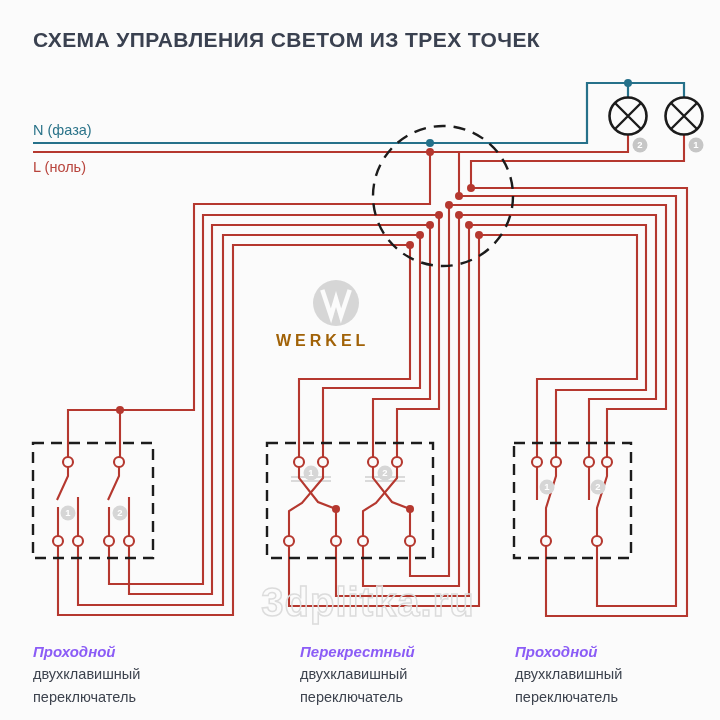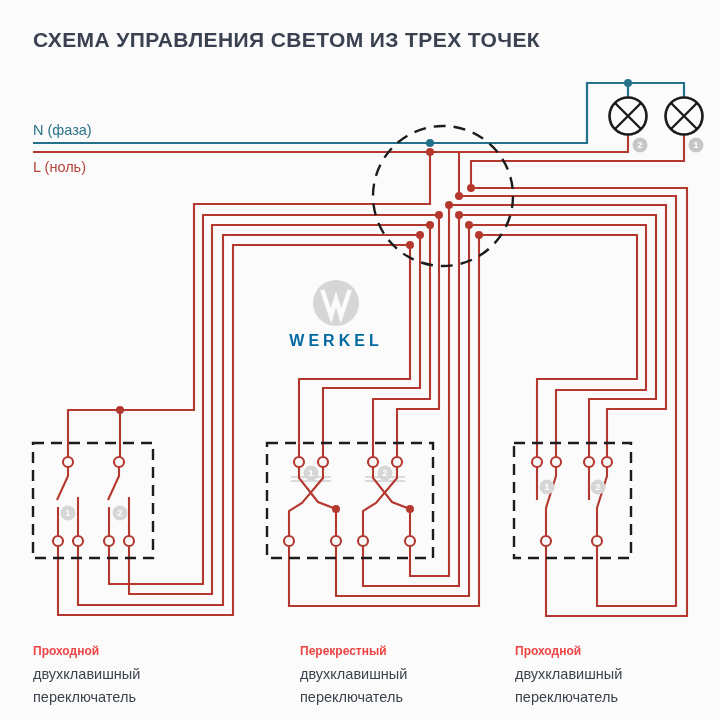--- a/index.html
+++ b/index.html
@@ -3,23 +3,23 @@
 <meta charset="utf-8">
 <style>
   html,body{margin:0;padding:0;}
   body{font-family:"Liberation Sans","DejaVu Sans",sans-serif;background:#fff;}
   .stage{position:relative;width:720px;height:720px;background:#fbfbfb;overflow:hidden;}
   .title{position:absolute;left:33px;top:28px;font-size:21px;color:#3a4150;letter-spacing:.4px;font-weight:600;white-space:nowrap;}
   .n-label{position:absolute;left:33px;top:122px;font-size:14.5px;color:#2a7389;}
   .l-label{position:absolute;left:33px;top:159px;font-size:14.5px;color:#b8443c;}
   svg.wiring{position:absolute;left:0;top:0;}
   .sw-label{position:absolute;width:220px;font-size:14.5px;color:#3d434e;line-height:23px;}
-  .sw-label .b{font-weight:bold;color:#ef4444;font-size:12px;}
-  .logo-text{position:absolute;left:276px;top:332px;width:120px;text-align:center;
-    font-size:16px;font-weight:bold;color:#0369a1;letter-spacing:4px;}
+  .sw-label .b{font-weight:bold;color:#8b5cf6;font-size:15px;font-style:italic;}
+  .logo-text{position:absolute;left:276px;top:332px;width:120px;text-align:left;
+    font-size:16px;font-weight:bold;color:#a16207;letter-spacing:4px;}
   .watermark{position:absolute;left:248px;top:580px;width:240px;text-align:center;
     font-size:40px;font-weight:bold;letter-spacing:1px;color:transparent;
     -webkit-text-stroke:1.5px #dcdcdc;}
 </style>
 </head>
 <body>
 
 <div class="stage">
 
   <div class="title">СХЕМА УПРАВЛЕНИЯ СВЕТОМ ИЗ ТРЕХ ТОЧЕК</div>
@@ -178,20 +178,21 @@
       <circle cx="598" cy="487" r="7.5" fill="#d6d6d6"></circle>
       <text x="598" y="487" dy=".35em" text-anchor="middle" font-size="9.5" font-weight="bold" fill="#fff">2</text>
     </g>
   </svg>
 
   <div class="n-label">N (фаза)</div>
   <div class="l-label">L (ноль)</div>
 
   <div class="logo-text">WERKEL</div>
 
+  <div class="watermark">3dplitka.ru</div>
 
   <div class="sw-label" style="left:33px;top:640px;">
     <div class="b">Проходной</div>
     <div>двухклавишный</div>
     <div>переключатель</div>
   </div>
   <div class="sw-label" style="left:300px;top:640px;">
     <div class="b">Перекрестный</div>
     <div>двухклавишный</div>
     <div>переключатель</div>

